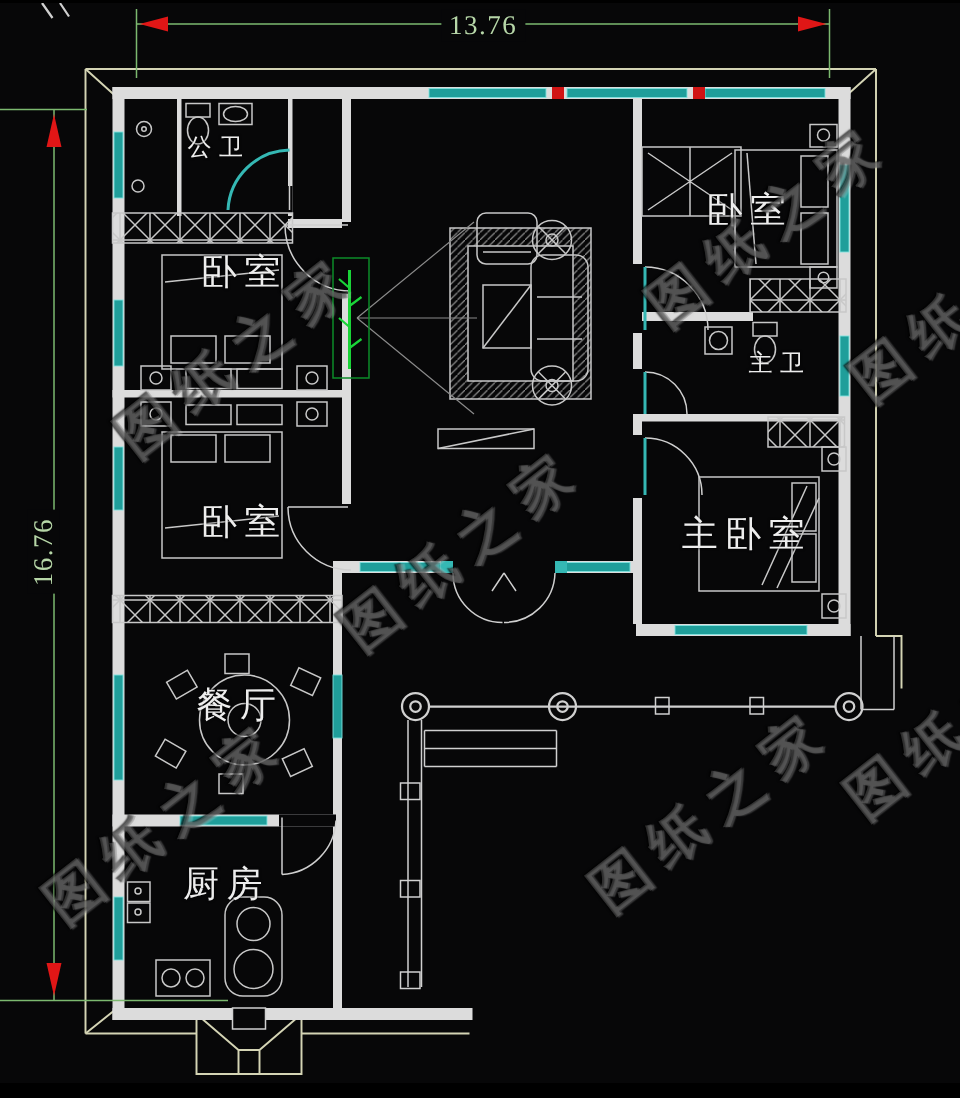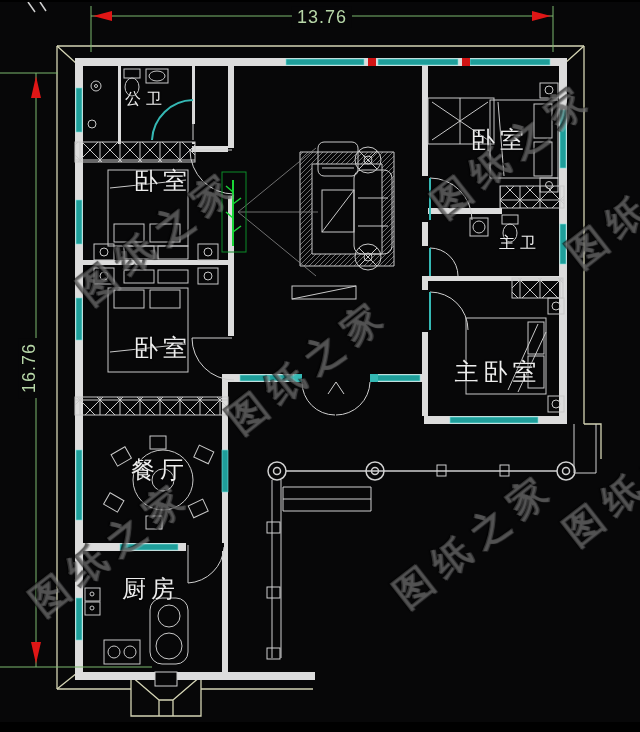--- a/index.html
+++ b/index.html
@@ -1,17 +1,17 @@
 <!DOCTYPE html>
 <html><head>
 <meta charset="utf-8">
 <style>
   html,body{margin:0;padding:0;background:#000;}
   .canvas{position:relative;width:640px;height:732px;background:#070708;overflow:hidden;
-          font-family:Liberation Sans, sans-serif;}
+          font-family:Liberation Serif, serif;}
   .canvas svg{position:absolute;left:0;top:0;}
   .rl{position:absolute;color:#ededed;font-size:24px;letter-spacing:5px;white-space:nowrap;
       transform:translate(-50%,-50%);text-shadow:0 0 2px #000;}
   .rl.small{font-size:16px;}
   .dim{position:absolute;color:#b7d7a8;font-size:18px;background:#070708;padding:0 5px;
        transform:translate(-50%,-50%);letter-spacing:1px;}
   .dim.vert{transform:translate(-50%,-50%) rotate(-90deg);}
   .wm{position:absolute;font-weight:700;font-size:38px;letter-spacing:10px;white-space:nowrap;
       color:rgba(128,128,128,.34);
       text-shadow:1px 1px 1px rgba(210,210,210,.28),-1px -1px 1px rgba(0,0,0,.65);
@@ -295,21 +295,21 @@
 </svg>
 
 <div class="dim" style="left:322px;top:17px;">13.76</div>
 <div class="dim vert" style="left:29px;top:368px;">16.76</div>
 
 <div class="rl small" style="left:146px;top:99px;">公卫</div>
 <div class="rl" style="left:163px;top:181px;">卧室</div>
 <div class="rl" style="left:163px;top:348px;">卧室</div>
 <div class="rl" style="left:500px;top:140px;">卧室</div>
 <div class="rl small" style="left:520px;top:243px;text-align:right;">主卫</div>
-<div class="rl" style="left:498px;top:372px;text-align:center;">主卧室</div>
+<div class="rl" style="left:498px;top:356px;text-align:center;">主卧室</div>
 <div class="rl" style="left:160px;top:470px;">餐厅</div>
 <div class="rl" style="left:151px;top:589px;">厨房</div>
 
 <div class="wm" style="left:158px;top:237px;">图纸之家</div>
 <div class="wm" style="left:512px;top:150px;">图纸之家</div>
 <div class="wm" style="left:308px;top:366px;">图纸之家</div>
 <div class="wm" style="left:474px;top:540px;">图纸之家</div>
 <div class="wm" style="left:110px;top:548px;">图纸之家</div>
 <div class="wm" style="left:648px;top:200px;">图纸之家</div>
 <div class="wm" style="left:644px;top:478px;">图纸之家</div>

